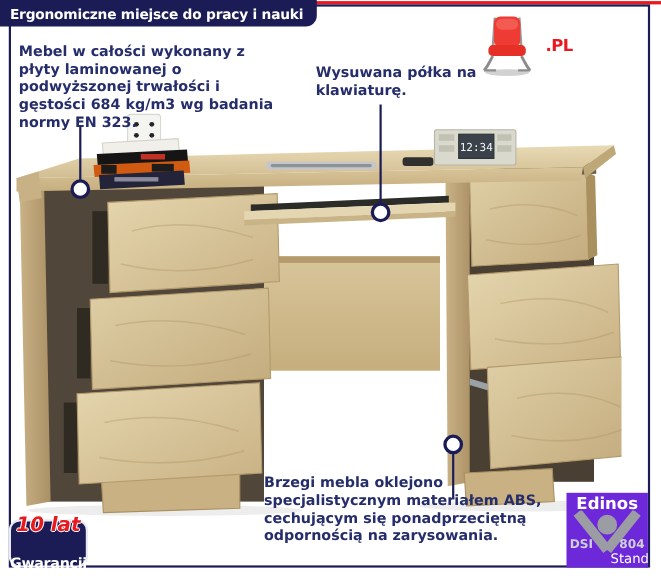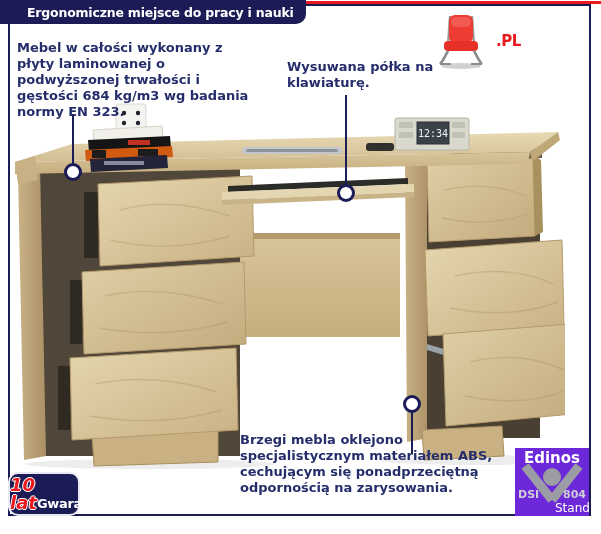--- a/index.html
+++ b/index.html
@@ -8,21 +8,21 @@
     font-family:"DejaVu Sans","Liberation Sans",sans-serif;
   }
   
   .top-red-line{position:absolute;left:0;top:1px;width:601px;height:3px;background:#e8191f;z-index:1;}
   .frame{position:absolute;left:8px;top:4px;width:583px;height:512px;border:2px solid #1b1c55;box-sizing:border-box;z-index:1;}
   
   .banner{
     position:absolute;left:0;top:0;height:24px;z-index:5;background:#1b1c55;
     border-bottom-right-radius:10px;display:flex;align-items:center;padding:0 12px 0 9px;
   }
-  .banner span{color:#fff;font-size:12.5px;font-weight:bold;letter-spacing:-0.2px;white-space:nowrap;margin-left:18px;}
+  .banner span{color:#fff;font-size:12.5px;font-weight:bold;letter-spacing:-0.2px;white-space:nowrap;}
   
   .logo{position:absolute;left:436px;top:11px;display:flex;align-items:center;z-index:5;}
   .logo-text{margin-left:10px;display:flex;align-items:baseline;}
   .logo-brand{font-size:28px;font-weight:800;color:#191919;letter-spacing:-1px;line-height:1;}
   .logo-tld{font-size:15px;font-weight:800;color:#e8191f;letter-spacing:-0.5px;}
   
   .ann{position:absolute;color:#252d6b;font-weight:bold;font-size:13px;line-height:16px;z-index:6;}
   .ann-material{left:17px;top:40px;width:238px;}
   .ann-keyboard{left:287px;top:59px;width:195px;}
   .ann-abs{left:240px;top:432px;width:278px;}
@@ -36,21 +36,21 @@
   }
   .marker-material{left:64px;top:163px;}
   .marker-keyboard{left:337px;top:184px;}
   .marker-abs{left:403px;top:395px;}
   
   .desk{position:absolute;left:10px;top:100px;z-index:2;}
   
   .badge-guarantee{
     position:absolute;left:8px;top:472px;width:72px;height:44px;z-index:7;
     background:#1b1c55;border:2px solid #e9e9f3;border-radius:10px;
-    display:flex;align-items:center;box-sizing:border-box;
+    display:flex;flex-direction:column;align-items:center;justify-content:center;box-sizing:border-box;
   }
   .badge-guarantee .l1{
     color:#e8191f;font-size:18px;font-weight:800;font-style:italic;line-height:18px;
     text-shadow:1px 0 #fff,-1px 0 #fff,0 1px #fff,0 -1px #fff;
   }
   .badge-guarantee .l2{color:#ffffff;font-size:13px;font-weight:bold;line-height:15px;letter-spacing:-0.3px;margin-top:18px;}
   
   .badge-edinos{
     position:absolute;left:515px;top:448px;width:74px;height:68px;z-index:7;
     background:#6d28d9;color:#fff;text-align:center;overflow:hidden;

